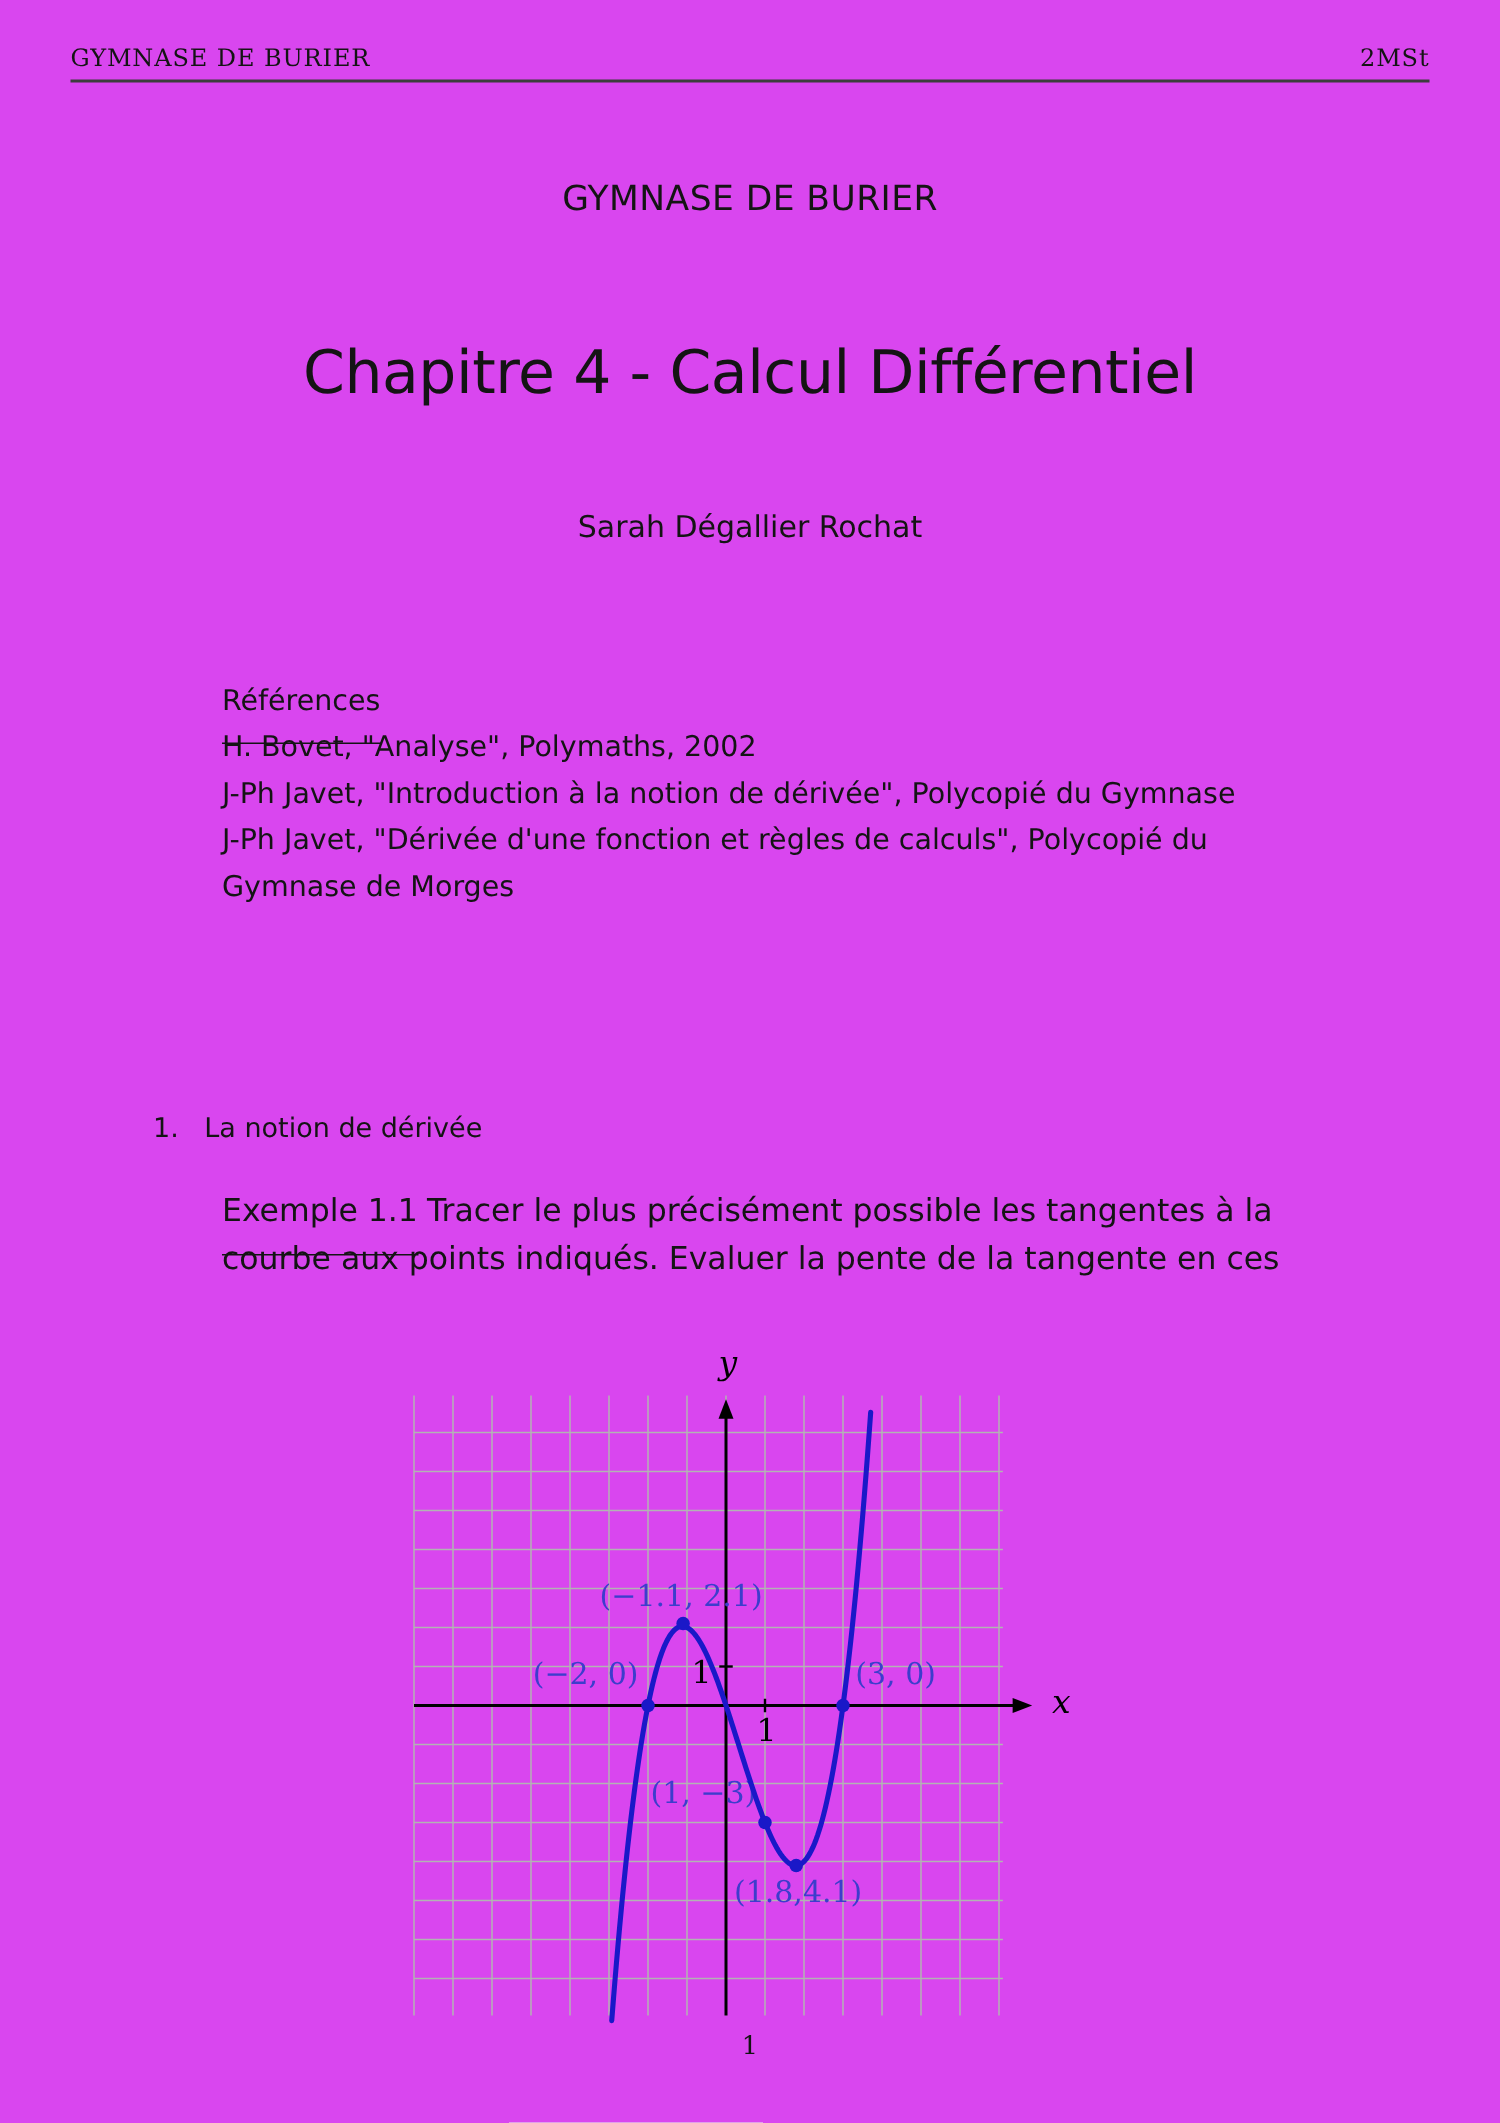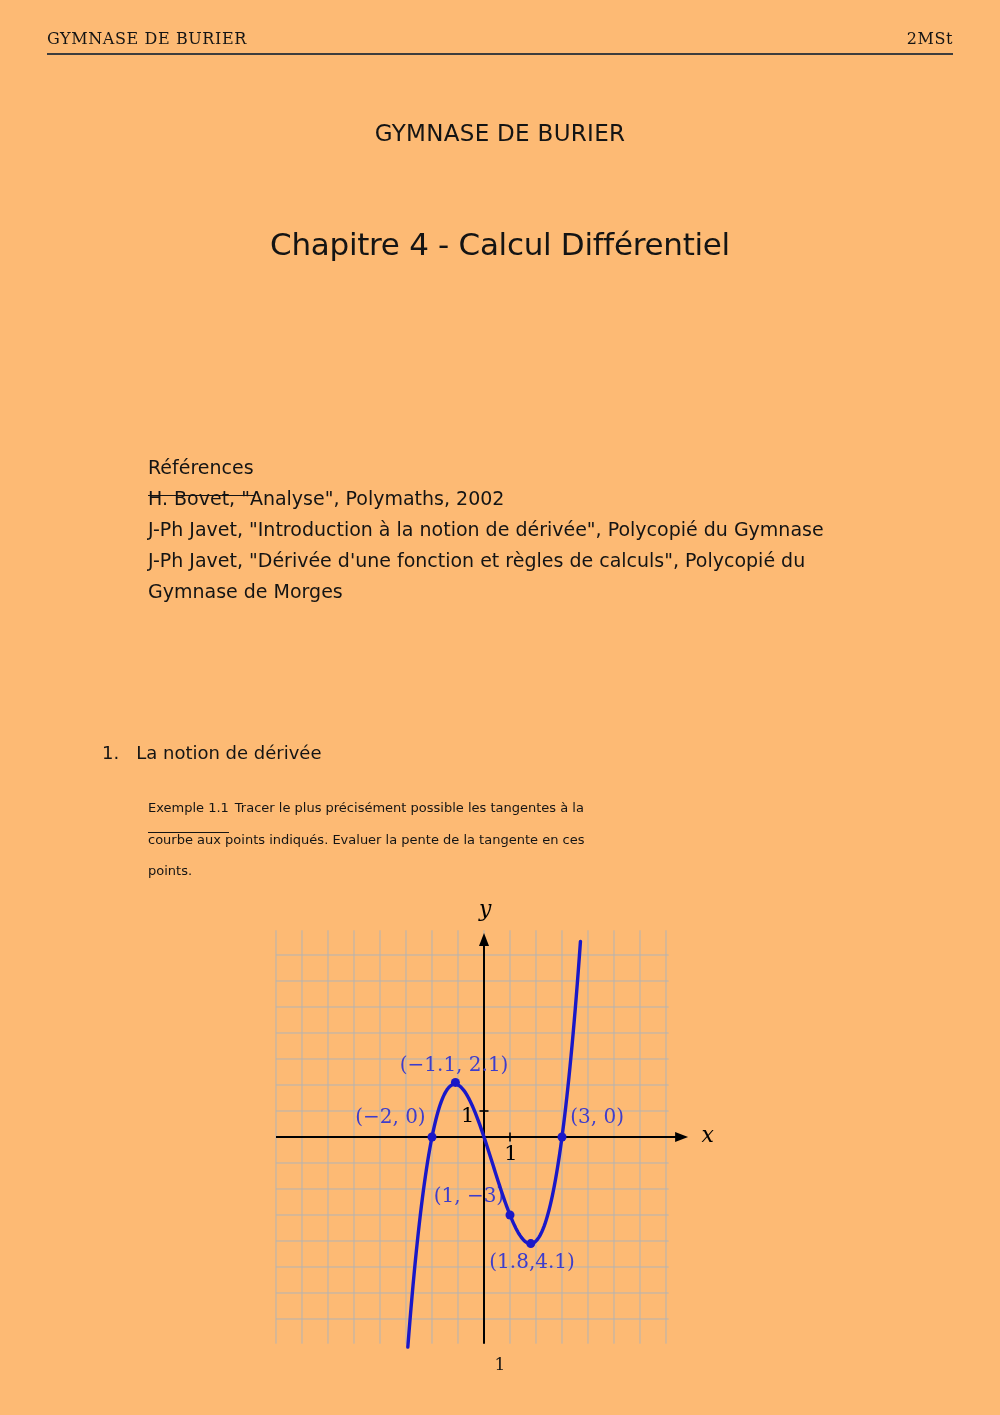--- a/index.html
+++ b/index.html
@@ -1,45 +1,45 @@
 <!DOCTYPE html>
 <html><head>
 <meta charset="utf-8">
 <style>
   html,body { margin:0; padding:0; background:#e8e8e8; }
   .page {
     position:relative; width:1000px; height:1415px; margin:0 auto;
-    background:#fdba74; font-family:"DejaVu Sans", sans-serif; color:#141414;
+    background:#d946ef; font-family:"DejaVu Sans", sans-serif; color:#141414;
     overflow:hidden;
   }
   .running-header {
     position:absolute; left:47px; right:47px; top:29px;
     display:flex; justify-content:space-between;
     font-family:"DejaVu Serif", serif; font-size:16px; letter-spacing:0.6px;
   }
   .header-rule { position:absolute; left:47px; right:47px; top:53px; height:2px; background:#3d3d3d; }
   .institution {
     position:absolute; left:0; width:100%; top:120px; text-align:center;
     font-size:23px; letter-spacing:0.3px;
   }
   .doc-title {
     position:absolute; left:0; width:100%; top:226px; text-align:center;
-    font-size:31px; font-weight:normal; letter-spacing:-0.3px; margin:0;
+    font-size:40px; font-weight:normal; letter-spacing:-0.3px; margin:0;
   }
   .author {
     position:absolute; left:0; width:100%; top:339px; text-align:center; font-size:20px;
   }
   .references {
     position:absolute; left:148px; top:452px; font-size:19px; line-height:31px; white-space:nowrap;
   }
   .underline { border-bottom:1.5px solid #141414; padding-bottom:17px; }
   .section-heading { position:absolute; left:102px; top:742px; font-size:18px; }
   .section-number { margin-right:17px; }
   .example {
-    position:absolute; left:148px; top:792px; font-size:13px; line-height:31.5px; white-space:nowrap;
+    position:absolute; left:148px; top:792px; font-size:21px; line-height:31.5px; white-space:nowrap;
   }
   .ex-rest { margin-left:6px; }
   #figure { position:absolute; left:260px; top:895px; }
   #figure text { font-family:"DejaVu Serif", serif; }
   #figure .pt-label  { font-size:20px; }
   #figure .tick-label{ font-size:21px; fill:#000; }
   #figure .axis-label{ font-size:22px; font-style:italic; fill:#000; }
   .page-number {
     position:absolute; left:0; width:100%; top:1354px; text-align:center;
     font-family:"DejaVu Serif", serif; font-size:17px;
@@ -53,39 +53,39 @@
   <div class="running-header">
     <span>GYMNASE DE BURIER</span>
     <span>2MSt</span>
   </div>
   <div class="header-rule"></div>
 
   <div class="institution">GYMNASE DE BURIER</div>
 
   <h1 class="doc-title">Chapitre 4 - Calcul Différentiel</h1>
 
+  <div class="author">Sarah Dégallier Rochat</div>
 
   <div class="references">
     <div><span class="underline">Références</span></div>
     <div>H. Bovet, "Analyse", Polymaths, 2002</div>
     <div>J-Ph Javet, "Introduction à la notion de dérivée", Polycopié du Gymnase</div>
     <div>J-Ph Javet, "Dérivée d'une fonction et règles de calculs", Polycopié du</div>
     <div>Gymnase de Morges</div>
   </div>
 
   <div class="section-heading">
     <span class="section-number">1.</span><span>La notion de dérivée</span>
   </div>
 
   <div class="example">
     <div>
       <span class="underline">Exemple 1.1</span><span class="ex-rest">Tracer le plus précisément possible les tangentes à la</span>
     </div>
     <div>courbe aux points indiqués. Evaluer la pente de la tangente en ces</div>
-    <div>points.</div>
   </div>
 
   <svg id="figure" width="482" height="458" viewBox="0 0 482 458">
       <line x1="16" y1="448.70000000000005" x2="16" y2="35.29999999999998" stroke="#b3b3b3" stroke-width="1"></line>
       <line x1="42" y1="448.70000000000005" x2="42" y2="35.29999999999998" stroke="#b3b3b3" stroke-width="1"></line>
       <line x1="68" y1="448.70000000000005" x2="68" y2="35.29999999999998" stroke="#b3b3b3" stroke-width="1"></line>
       <line x1="94" y1="448.70000000000005" x2="94" y2="35.29999999999998" stroke="#b3b3b3" stroke-width="1"></line>
       <line x1="120" y1="448.70000000000005" x2="120" y2="35.29999999999998" stroke="#b3b3b3" stroke-width="1"></line>
       <line x1="146" y1="448.70000000000005" x2="146" y2="35.29999999999998" stroke="#b3b3b3" stroke-width="1"></line>
       <line x1="172" y1="448.70000000000005" x2="172" y2="35.29999999999998" stroke="#b3b3b3" stroke-width="1"></line>

